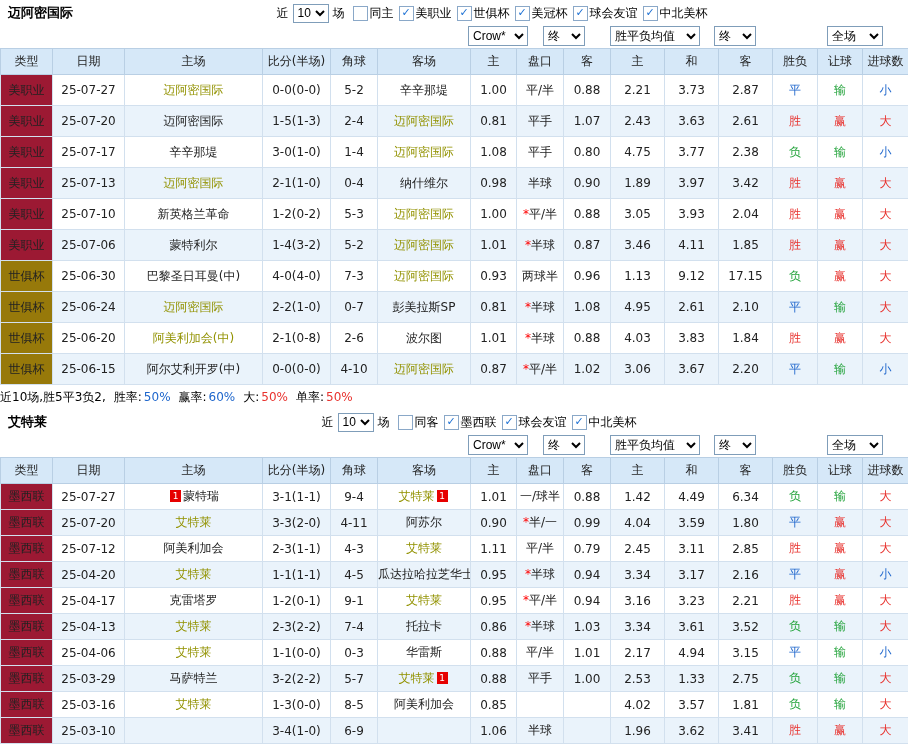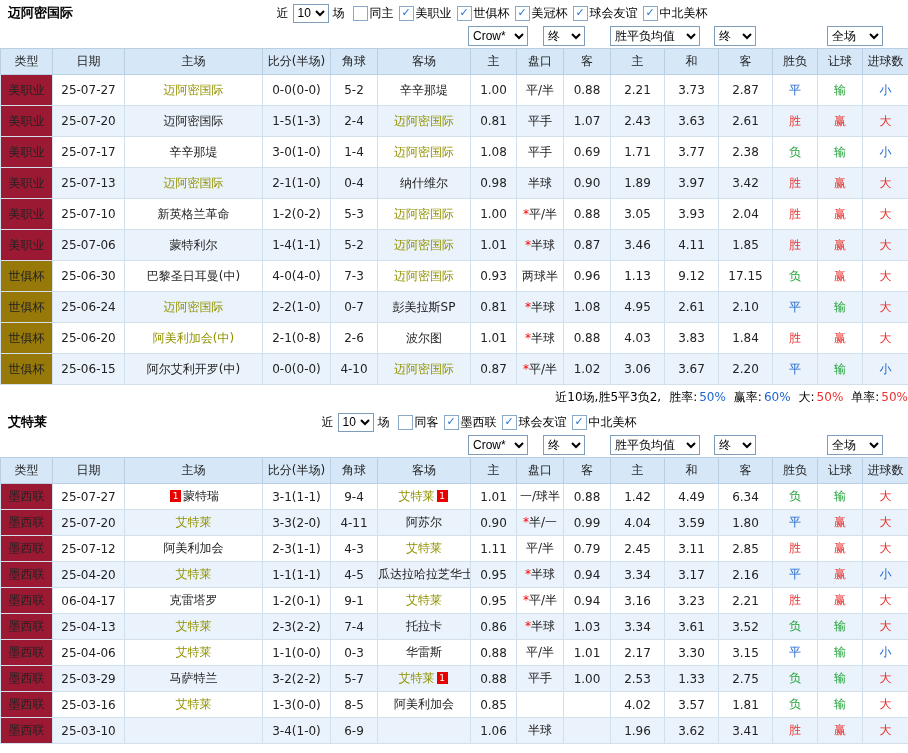--- a/index.html
+++ b/index.html
@@ -31,21 +31,21 @@
   table.grid td{border:1px solid #d2e0ee;text-align:center;height:30px;padding:0;font-size:12px;color:#222;overflow:hidden;white-space:nowrap}
   .compact table.grid td{height:25px}
   tr.alt{background:#eaf3fb}
   td.type-cell{color:#fff;font-size:11px}
   td.score-cell{color:#f43b2e}
   td.odds{color:#3a67ad}
   .star{color:#f00}
   .self{color:#929200}
   .badge{display:inline-block;background:#e60000;color:#fff;font-size:9px;width:11px;height:12px;line-height:12px;vertical-align:1px;margin:0 2px;text-align:center}
 
-  .summary{height:24px;line-height:24px;text-align:right;font-size:12px;color:#000;background:#fff;white-space:nowrap}
+  .summary{height:24px;line-height:24px;text-align:left;font-size:12px;color:#000;background:#fff;white-space:nowrap}
   .sum-label{margin-left:8px}
   .sum-val{margin-left:2px}
 </style>
 </head>
 <body>
 
 <div class="window">
   <div id="sections">
       <div class="team-section">
         <div class="section-bar">
@@ -161,22 +161,22 @@
             </tr>
             <tr>
               <td class="type-cell" style="background: rgb(156, 25, 51);">美职业</td>
               <td class="date-cell">25-07-17</td>
               <td class="team-cell"><span>辛辛那堤</span></td>
               <td class="score-cell">3-0(1-0)</td>
               <td class="corner-cell">1-4</td>
               <td class="team-cell"><span class="self">迈阿密国际</span></td>
               <td class="odds">1.08</td>
               <td class="odds">平手</td>
-              <td class="odds">0.69</td>
-              <td class="odds">1.71</td>
+              <td class="odds">0.80</td>
+              <td class="odds">4.75</td>
               <td class="odds">3.77</td>
               <td class="odds">2.38</td>
               <td class="res" style="color: rgb(35, 163, 59);">负</td>
               <td class="res" style="color: rgb(35, 163, 59);">输</td>
               <td class="res" style="color: rgb(30, 102, 204);">小</td>
             </tr>
             <tr class="alt">
               <td class="type-cell" style="background: rgb(156, 25, 51);">美职业</td>
               <td class="date-cell">25-07-13</td>
               <td class="team-cell"><span class="self">迈阿密国际</span></td>
@@ -207,21 +207,21 @@
               <td class="odds">3.93</td>
               <td class="odds">2.04</td>
               <td class="res" style="color: rgb(232, 50, 46);">胜</td>
               <td class="res" style="color: rgb(232, 50, 46);">赢</td>
               <td class="res" style="color: rgb(232, 50, 46);">大</td>
             </tr>
             <tr class="alt">
               <td class="type-cell" style="background: rgb(156, 25, 51);">美职业</td>
               <td class="date-cell">25-07-06</td>
               <td class="team-cell"><span>蒙特利尔</span></td>
-              <td class="score-cell">1-4(1-1)</td>
+              <td class="score-cell">1-4(3-2)</td>
               <td class="corner-cell">5-2</td>
               <td class="team-cell"><span class="self">迈阿密国际</span></td>
               <td class="odds">1.01</td>
               <td class="odds"><span class="star">*</span>半球</td>
               <td class="odds">0.87</td>
               <td class="odds">3.46</td>
               <td class="odds">4.11</td>
               <td class="odds">1.85</td>
               <td class="res" style="color: rgb(232, 50, 46);">胜</td>
               <td class="res" style="color: rgb(232, 50, 46);">赢</td>
@@ -432,21 +432,21 @@
               <td class="odds">0.94</td>
               <td class="odds">3.34</td>
               <td class="odds">3.17</td>
               <td class="odds">2.16</td>
               <td class="res" style="color: rgb(30, 102, 204);">平</td>
               <td class="res" style="color: rgb(232, 50, 46);">赢</td>
               <td class="res" style="color: rgb(30, 102, 204);">小</td>
             </tr>
             <tr>
               <td class="type-cell" style="background: rgb(156, 25, 51);">墨西联</td>
-              <td class="date-cell">06-04-17</td>
+              <td class="date-cell">25-04-17</td>
               <td class="team-cell"><span>克雷塔罗</span></td>
               <td class="score-cell">1-2(0-1)</td>
               <td class="corner-cell">9-1</td>
               <td class="team-cell"><span class="self">艾特莱</span></td>
               <td class="odds">0.95</td>
               <td class="odds"><span class="star">*</span>平/半</td>
               <td class="odds">0.94</td>
               <td class="odds">3.16</td>
               <td class="odds">3.23</td>
               <td class="odds">2.21</td>
@@ -475,21 +475,21 @@
               <td class="type-cell" style="background: rgb(156, 25, 51);">墨西联</td>
               <td class="date-cell">25-04-06</td>
               <td class="team-cell"><span class="self">艾特莱</span></td>
               <td class="score-cell">1-1(0-0)</td>
               <td class="corner-cell">0-3</td>
               <td class="team-cell"><span>华雷斯</span></td>
               <td class="odds">0.88</td>
               <td class="odds">平/半</td>
               <td class="odds">1.01</td>
               <td class="odds">2.17</td>
-              <td class="odds">3.30</td>
+              <td class="odds">4.94</td>
               <td class="odds">3.15</td>
               <td class="res" style="color: rgb(30, 102, 204);">平</td>
               <td class="res" style="color: rgb(35, 163, 59);">输</td>
               <td class="res" style="color: rgb(30, 102, 204);">小</td>
             </tr>
             <tr class="alt">
               <td class="type-cell" style="background: rgb(156, 25, 51);">墨西联</td>
               <td class="date-cell">25-03-29</td>
               <td class="team-cell"><span>马萨特兰</span></td>
               <td class="score-cell">3-2(2-2)</td>

